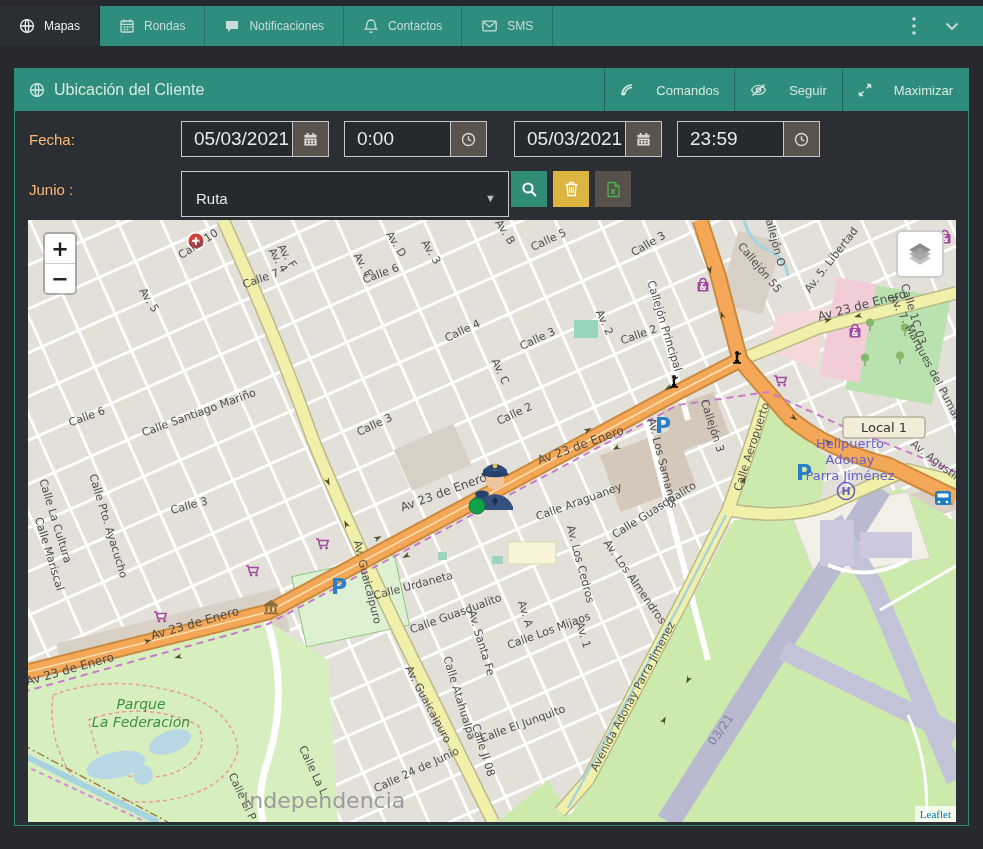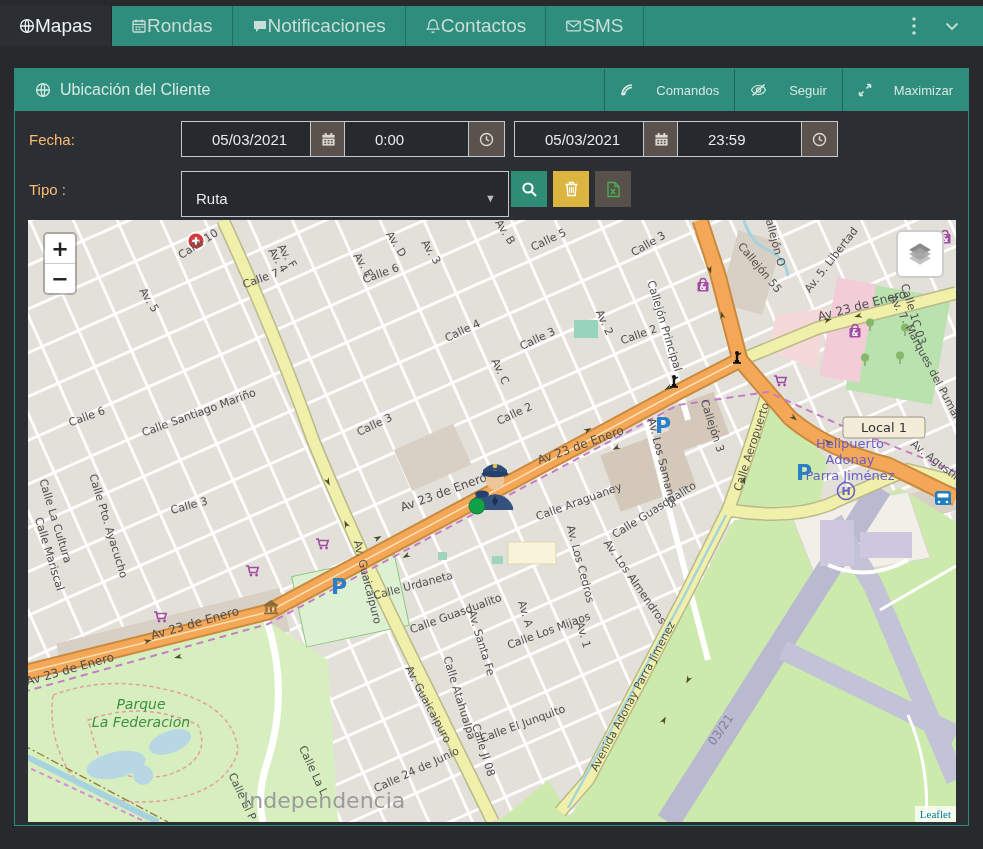--- a/index.html
+++ b/index.html
@@ -1,31 +1,31 @@
 <!DOCTYPE html>
 <html><head>
 <meta charset="utf-8">
 <style>
   html,body{margin:0;padding:0}
   body{width:983px;height:849px;background:#27292c;font-family:"Liberation Sans",sans-serif;position:relative;overflow:hidden}
   
   .nav{position:absolute;top:6px;left:0;width:983px;height:40px;background:#2e8d7c;display:flex;align-items:stretch}
-  .tab{display:flex;align-items:center;padding:0 19px;color:#c9ded8;font-size:19px;border-right:1px solid rgba(0,0,0,.22);cursor:pointer;white-space:nowrap}
+  .tab{display:flex;align-items:center;gap:9px;padding:0 19px;color:#c9ded8;font-size:12px;border-right:1px solid rgba(0,0,0,.22);cursor:pointer;white-space:nowrap}
   .tab.active{background:#2b2e32;color:#eef5f3}
   .tab svg{flex:0 0 auto}
   .nav-right{margin-left:auto;display:flex;align-items:center;gap:28px;padding-right:24px}
   
   .panel{position:absolute;left:14px;top:68px;width:953px;height:756px;border:1px solid #2e8d7c;background:#2b2e32}
   .phead{height:42px;background:#2e8d7c;display:flex;align-items:stretch;color:#d6e9e3}
-  .ptitle{font-size:16px;display:flex;gap:9px;align-items:center;padding-left:20px}
+  .ptitle{font-size:16px;display:flex;gap:9px;align-items:center;padding-left:14px}
   .pactions{margin-left:auto;display:flex}
   .pact{display:flex;align-items:center;gap:22px;padding:0 15px;border-left:1px solid rgba(0,0,0,.28);font-size:13px;cursor:pointer}
   .flabel{position:absolute;width:132px;font-size:15px;color:#fdba74}
   .igroup{position:absolute;display:flex;height:36px}
-  .inp{background:#26292d;border:1px solid #c4c8cb;border-right:none;color:#e8ebed;font-size:15px;display:flex;align-items:center;padding-left:30px;overflow:hidden;white-space:nowrap;cursor:text}
+  .inp{background:#26292d;border:1px solid #c4c8cb;border-right:none;color:#e8ebed;font-size:19px;display:flex;align-items:center;padding-left:12px;overflow:hidden;white-space:nowrap;cursor:text}
   .addon{width:35px;background:#5a534d;border:1px solid #c4c8cb;display:flex;align-items:center;justify-content:center;cursor:pointer}
   .sel{position:absolute;width:300px;height:36px;background:#26292d;border:1px solid #c4c8cb;color:#e8ebed;font-size:15px;display:flex;align-items:center;padding:8px 12px 0 14px;cursor:pointer}
   .sel .caret{margin-left:auto;color:#b9bdc1;font-size:11px}
   .abtn{position:absolute;width:36px;height:36px;display:flex;align-items:center;justify-content:center;cursor:pointer}
   
   .map{position:absolute;left:13px;top:151px;width:928px;height:602px;background:#e9e7e1;overflow:hidden;cursor:grab}
   .zoomctl{position:absolute;left:15px;top:12px;width:30px;border:2px solid rgba(0,0,0,.25);border-radius:5px;overflow:hidden;z-index:5}
   .zbtn{width:30px;height:29px;background:#fff;color:#222;font-size:21px;font-weight:bold;display:flex;align-items:center;justify-content:center;cursor:pointer;font-family:"DejaVu Sans",sans-serif}
   .zbtn:first-child{border-bottom:1px solid #ccc}
   .layersctl{position:absolute;right:12px;top:10px;width:44px;height:44px;background:#fff;border:2px solid rgba(0,0,0,.2);border-radius:6px;display:flex;align-items:center;justify-content:center;cursor:pointer;z-index:5}
@@ -193,21 +193,21 @@
     <div class="addon">
       <svg width="15" height="15" viewBox="0 0 16 16">
           <g fill="none" stroke="#ddd8d2" stroke-width="1.5">
             <circle cx="8" cy="8" r="6.4"></circle>
             <path d="M8 4.5V8l2.8 1.6"></path>
           </g>
         </svg>
     </div>
   </div>
 
-  <div class="flabel" style="left:14px;top:112px">Tipo :</div>
+  <div class="flabel" style="left:14px;top:112px">Junio :</div>
   <div class="sel" style="left:166px;top:102px">
     <span>Ruta</span>
     <span class="caret">▼</span>
   </div>
   <div class="abtn" style="left:496px;top:102px;background:#2e8d74">
     <svg width="17" height="17" viewBox="0 0 17 17">
         <g fill="none" stroke="#fff" stroke-width="2">
           <circle cx="7" cy="7" r="4.6"></circle>
           <path d="M10.5 10.5 15 15"></path>
         </g>

